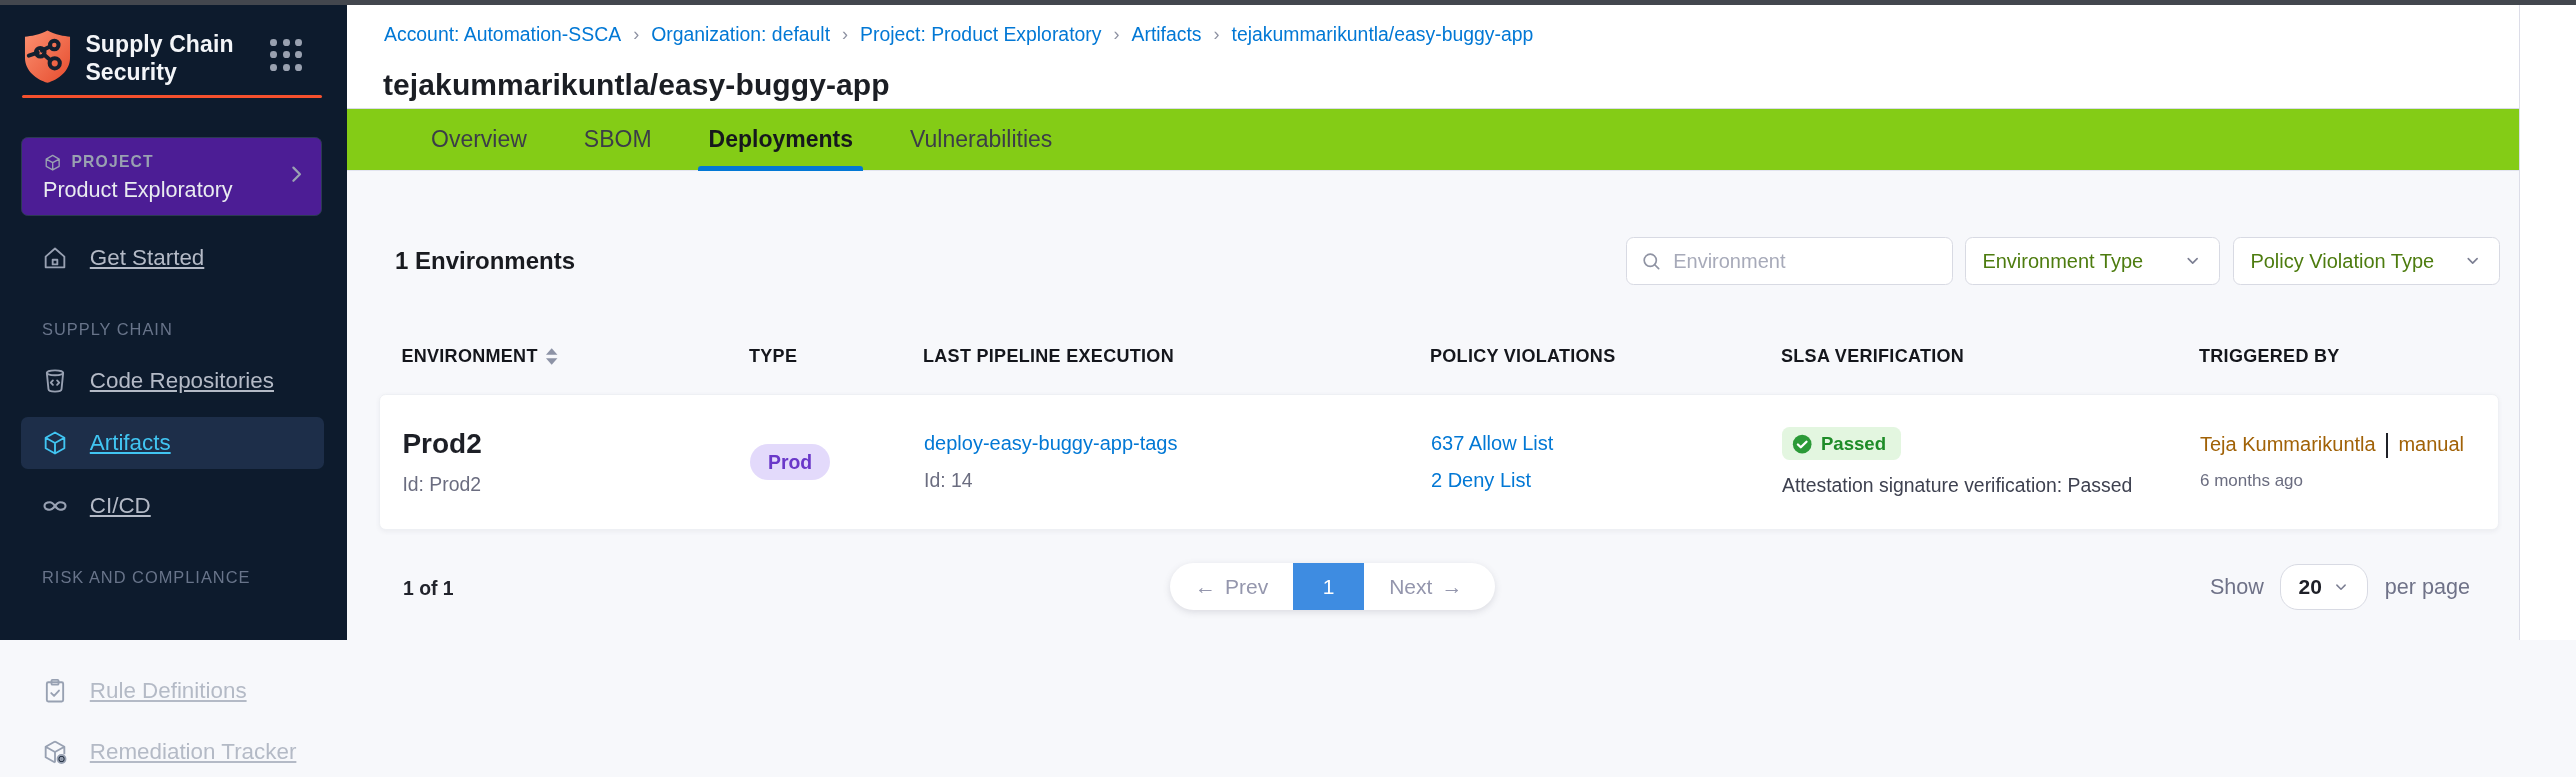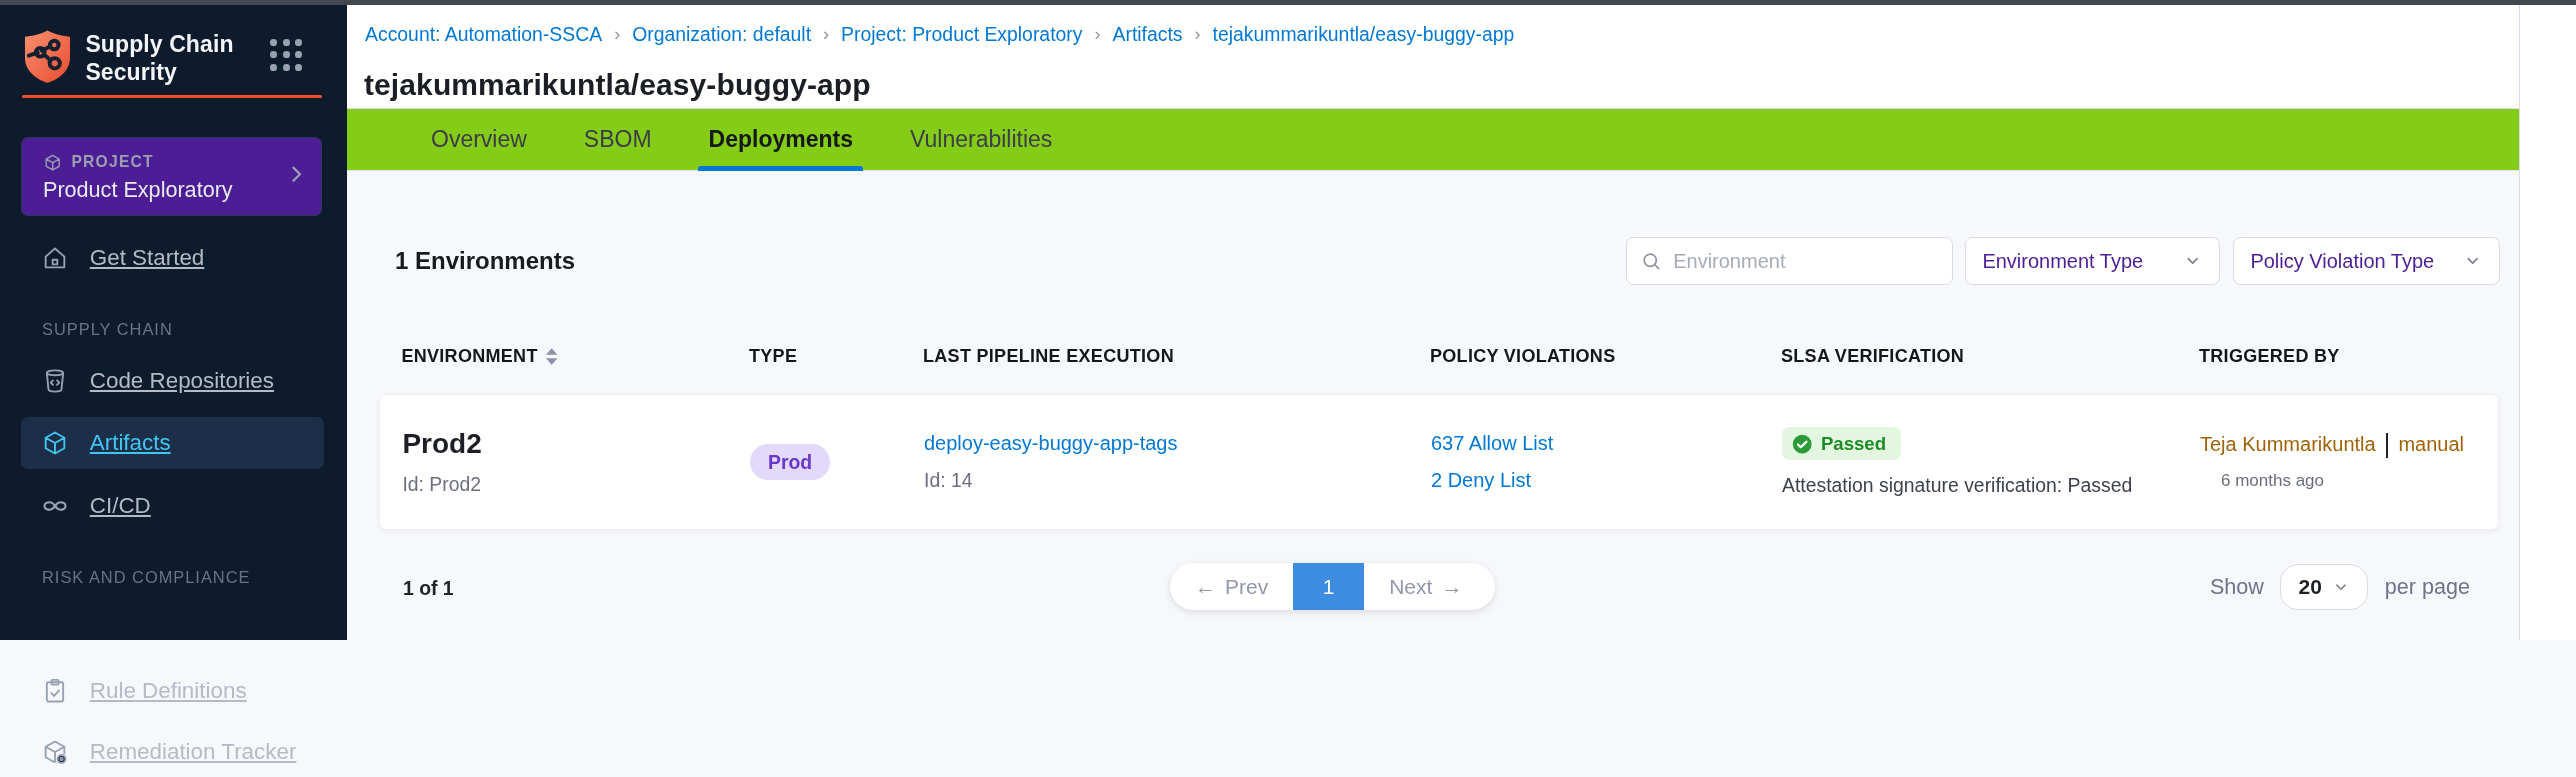--- a/index.html
+++ b/index.html
@@ -29,41 +29,41 @@
   .nav-item .nav-ic { width:30px; height:30px; flex:0 0 30px; display:flex; align-items:center; justify-content:center; color:#98a1b2; }
   .nav-item .nav-label { font-size:22.4px; }
   .nav-item.active { background:#1d2e49; height:52px; color:#41c5f2; }
   .nav-item.active .nav-ic { color:#41c5f2; }
   .nav-section { position:absolute; left:42px; font-size:16.4px; font-weight:400; letter-spacing:1px; color:#68748a; }
 
   
   .right-panel { position:absolute; right:0; top:4.5px; bottom:0; width:57px; background:#ffffff; border-left:1.5px solid #dcdde8; z-index:10; }
 
   
-  .page-header { position:absolute; left:328px; right:57px; top:4.5px; height:104px; background:#ffffff; border-bottom:1.5px solid #d9dbe8; }
+  .page-header { position:absolute; left:347px; right:57px; top:4.5px; height:104px; background:#ffffff; border-bottom:1.5px solid #d9dbe8; }
   .breadcrumb { position:absolute; left:37px; top:18px; display:flex; align-items:center; gap:12px; font-size:19.4px; }
   .breadcrumb a { color:#0278d5; text-decoration:none; cursor:pointer; }
   .crumb-sep { color:#8f93a3; font-size:18px; }
   .page-title { position:absolute; left:36px; top:63px; font-size:30px; font-weight:600; color:#1b1e24; letter-spacing:0.1px; }
 
   
   .tabbar { position:absolute; left:347px; right:57px; top:109px; height:62px; background:#84cc16; border-bottom:1.5px solid #e3e5f0; display:flex; align-items:stretch; padding-left:84px; gap:57px; }
   .tab { position:relative; display:flex; align-items:center; font-size:23px; color:#3b3d48; cursor:pointer; }
   .tab.active { font-weight:700; color:#16181d; }
   .tab.active::after { content:""; position:absolute; left:-10.4px; right:-10.4px; bottom:-1.5px; height:5.2px; background:#0278d5; border-radius:3px 3px 0 0; }
 
   
   .content { position:absolute; left:347px; right:57px; top:171px; bottom:0; background:#f7f8fb; }
 
   .count-heading { position:absolute; left:48px; top:76px; font-size:24px; font-weight:700; color:#191b20; }
 
   .searchbox { position:absolute; left:1279px; top:66px; width:327px; height:48px; background:#fff; border:1.5px solid #d8dae3; border-radius:7.5px; display:flex; align-items:center; padding:0 13.4px; gap:10.4px; }
   .searchbox input { border:none; outline:none; flex:1; font-family:"Liberation Sans",sans-serif; font-size:20px; color:#22242c; background:transparent; }
   .searchbox input::placeholder { color:#a7aab9; }
-  .filter { position:absolute; top:66px; height:48px; background:#fff; border:1.5px solid #d8dae3; border-radius:7.5px; display:flex; align-items:center; justify-content:space-between; padding:0 16.4px; font-size:20px; color:#4c1d95; cursor:pointer; }
+  .filter { position:absolute; top:66px; height:48px; background:#fff; border:1.5px solid #d8dae3; border-radius:7.5px; display:flex; align-items:center; justify-content:space-between; padding:0 16.4px; font-size:20px; color:#4d7c0f; cursor:pointer; }
   .filter .chev { color:#7b7e92; }
   .filter-env { left:1618px; width:255px; }
   .filter-policy { left:1886px; width:267px; }
 
   .grid6 { display:grid; grid-template-columns:370px 174px 507px 351px 418px 299px; }
   .thead { position:absolute; left:32px; top:169px; width:2120px; height:33px; align-items:center; }
   .th { font-size:18px; font-weight:700; color:#14161c; letter-spacing:0.3px; display:flex; align-items:center; gap:7.5px; }
   .th:first-child { padding-left:22.4px; }
   .sort-ic { display:inline-flex; flex-direction:column; gap:1.5px; cursor:pointer; }
 
@@ -72,21 +72,21 @@
   .cell.first { padding-left:22.4px; }
   .cell .primary { font-size:28px; font-weight:600; color:#1d1f26; }
   .cell .secondary { font-size:19.4px; color:#6b6d80; }
   .cell a { font-size:20px; color:#0278d5; text-decoration:none; cursor:pointer; }
 
   .badge-prod { align-self:flex-start; padding:6.7px 18px; background:#e3dafb; color:#6a38c9; font-size:19.4px; font-weight:600; border-radius:19.4px; }
   .badge-passed { align-self:flex-start; display:flex; align-items:center; gap:7.5px; padding:5.2px 15px 5.2px 9px; background:#e3f6e0; color:#1e8c28; font-size:18.6px; font-weight:700; border-radius:7.5px; }
   .slsa-detail { font-size:19.4px; color:#3e4150; }
   .trig-line { display:flex; align-items:flex-start; gap:10.4px; font-size:20px; color:#a16207; }
   .vbar { width:0; height:25px; border-left:2.2px solid #1f2128; }
-  .trig-time { font-size:17px; color:#6b6d80;margin-left:21px; }
+  .trig-time { font-size:17px; color:#6b6d80; }
 
   
   .page-summary { position:absolute; left:56px; top:406px; font-size:19.4px; font-weight:600; color:#22242c; }
   .pager { position:absolute; left:823px; top:392px; width:325px; height:47px; background:#fff; border-radius:24px; box-shadow:0 2.2px 7.5px rgba(96,97,112,.18); display:flex; align-items:center; overflow:hidden; }
   .pager .pbtn { display:flex; align-items:center; gap:9px; font-size:21px; color:#9496ad; padding:0 25px; height:100%; cursor:pointer; }
   .pager .pactive { width:71px; height:100%; background:#3e8ce1; color:#fff; font-size:21px; display:flex; align-items:center; justify-content:center; cursor:pointer; }
   .show-group { position:absolute; right:49px; top:392px; height:47px; display:flex; align-items:center; gap:16.4px; }
   .show-label, .perpage-label { font-size:21.6px; color:#6f7288; }
   .pagesize { width:88px; height:46px; background:#fff; border:1.5px solid #d8dae3; border-radius:18px; display:flex; align-items:center; justify-content:center; gap:10.4px; font-size:21px; font-weight:600; color:#1e2028; cursor:pointer; }
   .pagesize .chev { color:#7b7e92; }

